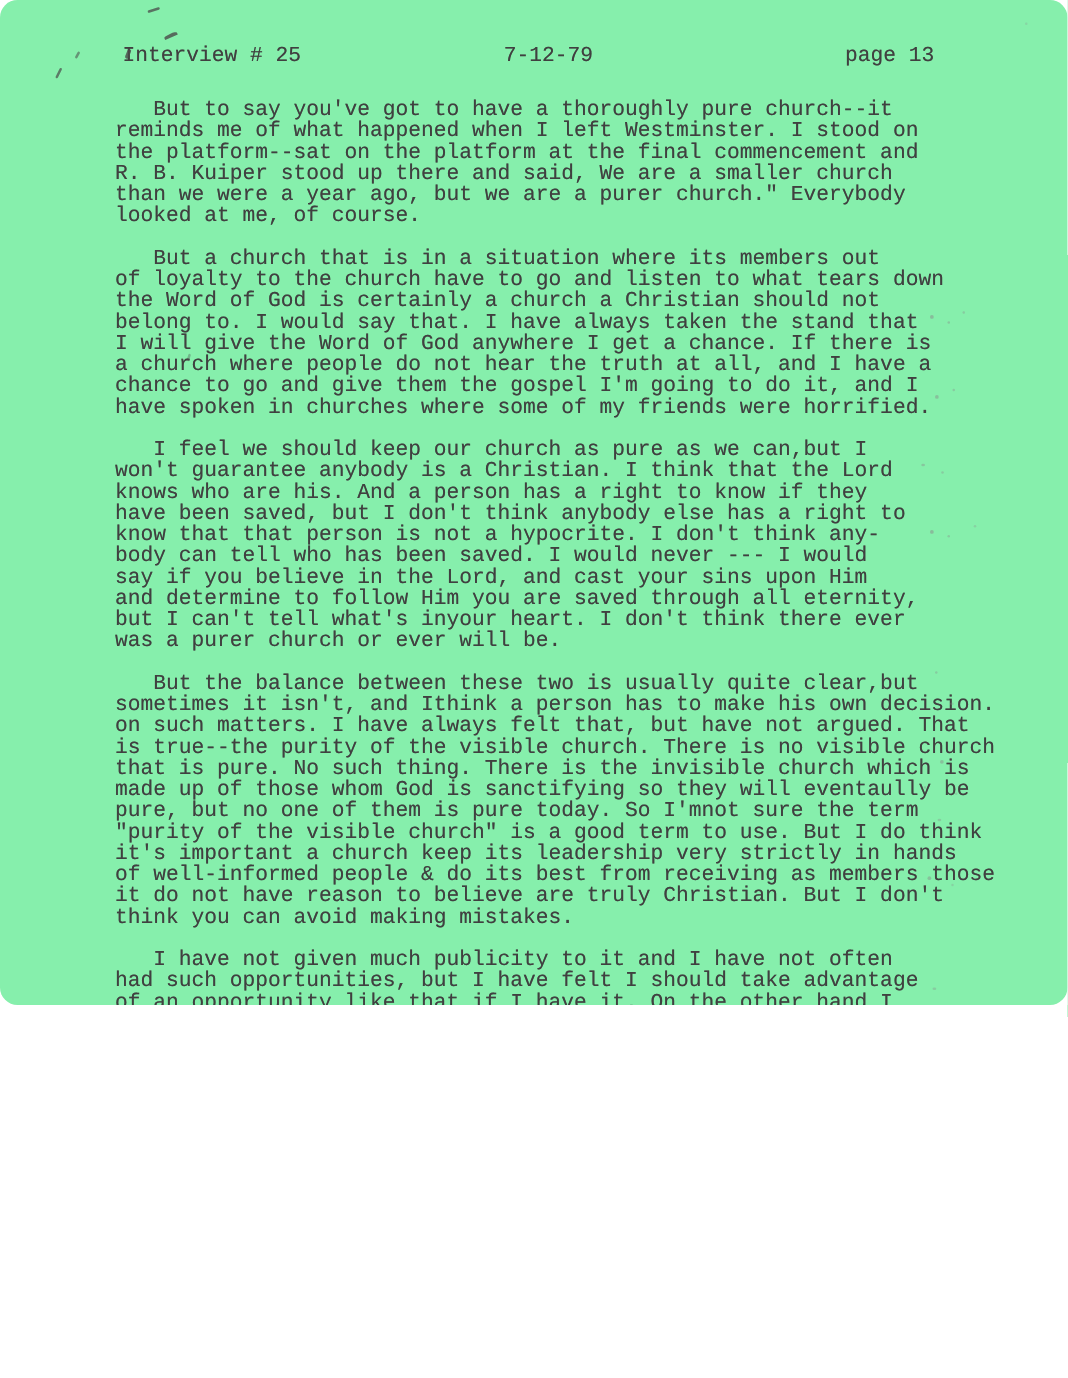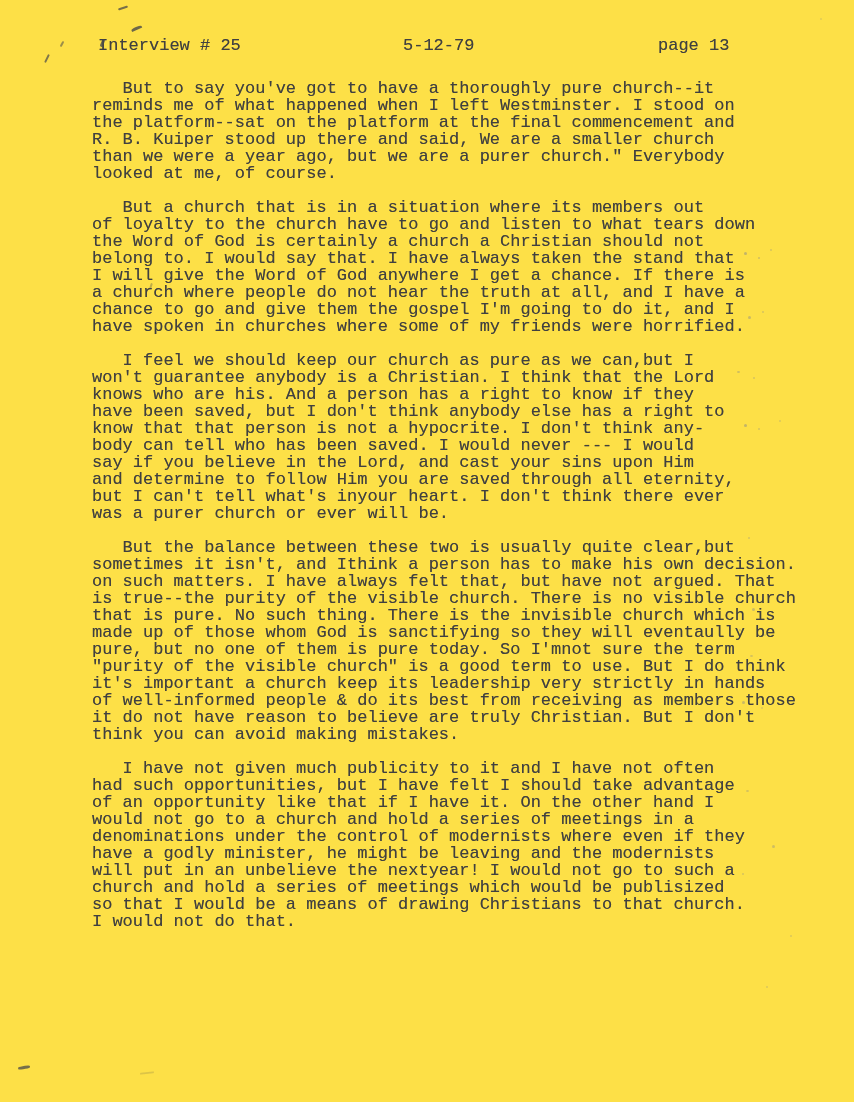--- a/index.html
+++ b/index.html
@@ -3,43 +3,44 @@
 <meta charset="utf-8">
 <style>
   html, body {
     margin: 0;
     padding: 0;
     background: #ffffff;
   }
   .page {
     position: relative;
     width: 854px;
-    height: 1102px;
-    background: #fde047;
+    height: 804px;
+    background: #86efac;
     overflow: hidden;
     font-family: "Liberation Mono", "DejaVu Sans Mono", monospace;
     color: #404040;
+    border-radius: 14px;
   }
   .typed {
     font-size: 17px;
     line-height: 17px;
     letter-spacing: 0;
     text-shadow: 0 0 0.5px rgba(64,64,64,0.55);
   }
   .header {
     position: absolute;
     top: 37px;
     left: 0;
     width: 100%;
     height: 20px;
   }
   .hdr { position: absolute; white-space: pre; }
   .hdr.interview { left: 98px; }
   .hdr.date      { left: 403px; }
-  .hdr.pagenum   { left: 658px; }
+  .hdr.pagenum   { left: 676px; }
   .body {
     position: absolute;
     top: 80px;
     left: 92px;
     width: 720px;
   }
   .para {
     white-space: pre;
     margin: 0 0 17px 0;
   }
@@ -47,21 +48,21 @@
   .mark { position: absolute; background: #4a4a4a; border-radius: 2px; }
   .speck { position: absolute; background: #8a8a8a; border-radius: 50%; }
 </style>
 </head>
 <body>
 
 <div class="page">
 
   <div class="header typed">
     <span class="hdr interview">Interview # 25</span>
-    <span class="hdr date">5-12-79</span>
+    <span class="hdr date">7-12-79</span>
     <span class="hdr pagenum">page 13</span>
   </div>
 
   <div class="body typed">
     <div class="para">   But to say you've got to have a thoroughly pure church--it
 reminds me of what happened when I left Westminster. I stood on
 the platform--sat on the platform at the final commencement and
 R. B. Kuiper stood up there and said, We are a smaller church
 than we were a year ago, but we are a purer church." Everybody
 looked at me, of course.</div>

